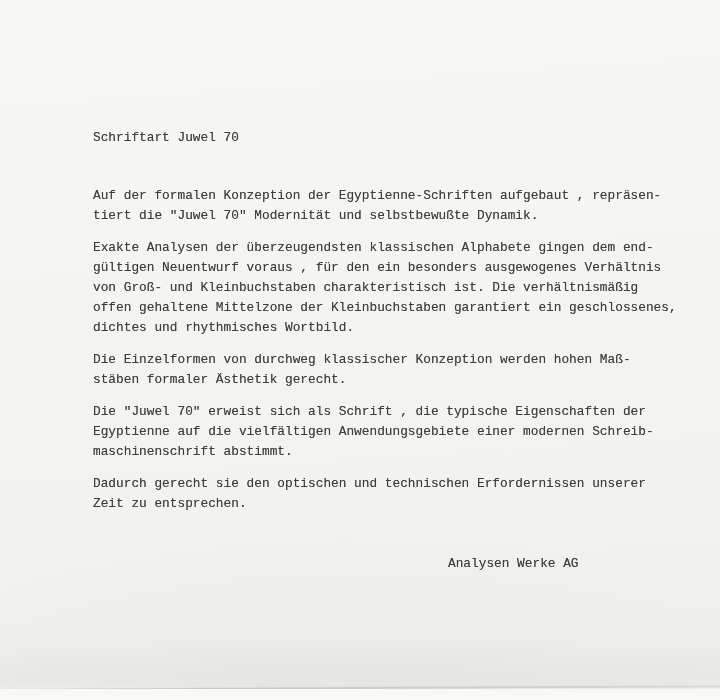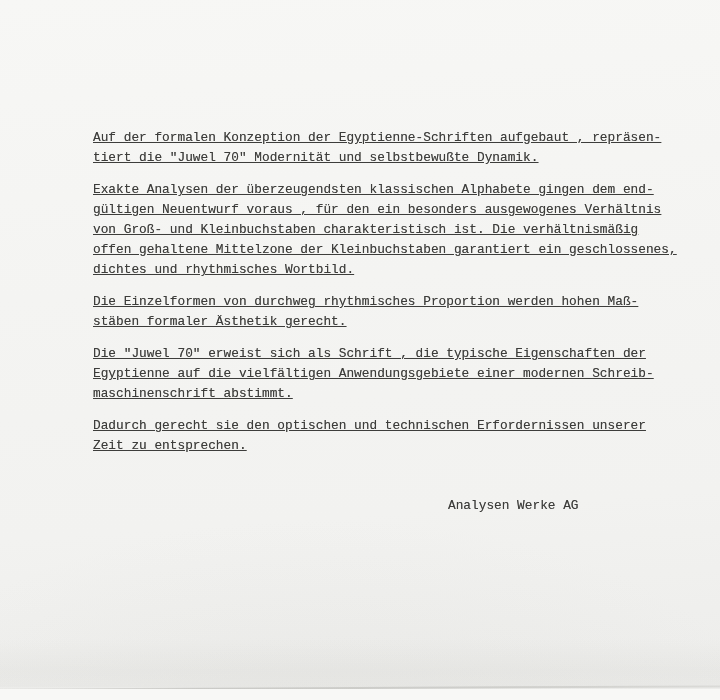--- a/index.html
+++ b/index.html
@@ -35,21 +35,20 @@
   }
   .title {
     margin: 0 0 38px 0;
     font-size: inherit;
     font-weight: normal;
     line-height: inherit;
   }
   .para {
     margin: 0 0 12px 0;
     white-space: pre-line;
-    text-decoration: underline;
   }
   .signature {
     margin: 40px 0 0 355px;
     white-space: nowrap;
   }
   .shadow-band {
     position: absolute;
     left: 0;
     right: 0;
     top: 638px;
@@ -81,28 +80,29 @@
     bottom: 0;
     background: #f8f8f6;
   }
 </style>
 </head>
 <body>
 
 <div class="scan">
   <div class="sheet">
     <div class="content">
+      <h1 class="title">Schriftart Juwel 70</h1>
       <p class="para">Auf der formalen Konzeption der Egyptienne-Schriften aufgebaut , repräsen-
 tiert die "Juwel 70" Modernität und selbstbewußte Dynamik.</p>
       <p class="para">Exakte Analysen der überzeugendsten klassischen Alphabete gingen dem end-
 gültigen Neuentwurf voraus , für den ein besonders ausgewogenes Verhältnis
 von Groß- und Kleinbuchstaben charakteristisch ist. Die verhältnismäßig
 offen gehaltene Mittelzone der Kleinbuchstaben garantiert ein geschlossenes,
 dichtes und rhythmisches Wortbild.</p>
-      <p class="para">Die Einzelformen von durchweg rhythmisches Proportion werden hohen Maß-
+      <p class="para">Die Einzelformen von durchweg klassischer Konzeption werden hohen Maß-
 stäben formaler Ästhetik gerecht.</p>
       <p class="para">Die "Juwel 70" erweist sich als Schrift , die typische Eigenschaften der
 Egyptienne auf die vielfältigen Anwendungsgebiete einer modernen Schreib-
 maschinenschrift abstimmt.</p>
       <p class="para">Dadurch gerecht sie den optischen und technischen Erfordernissen unserer
 Zeit zu entsprechen.</p>
       <div class="signature">Analysen Werke AG</div>
     </div>
     <div class="shadow-band"></div>
   </div>

